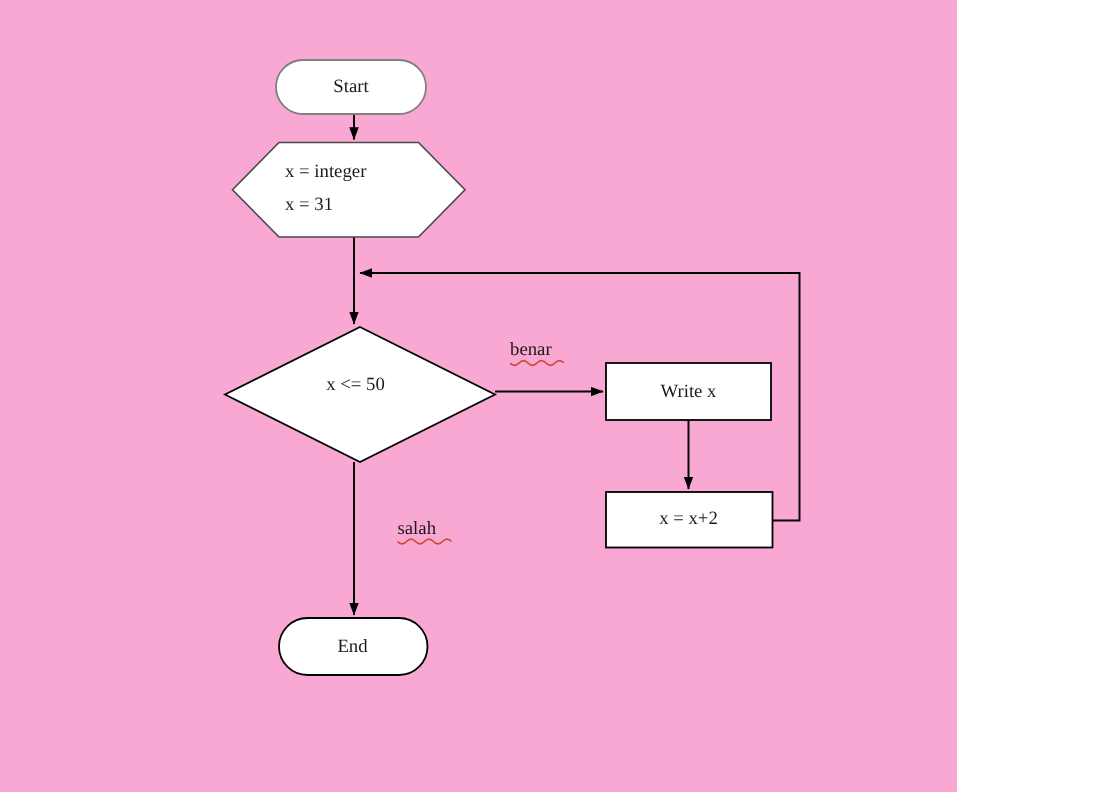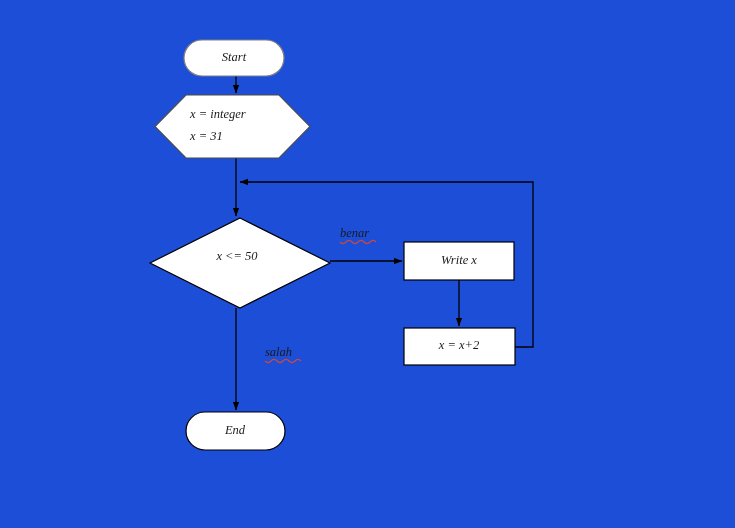--- a/index.html
+++ b/index.html
@@ -9,24 +9,23 @@
     background: #ffffff;
   }
   body {
     width: 735px;
     height: 528px;
     font-family: "Liberation Serif", serif;
     overflow: hidden;
   }
   #flowchart-canvas {
     position: relative;
-    width: 735px;
+    width: 638px;
     height: 528px;
-    background: #1d4ed8;
-    font-style: italic;
+    background: #f9a8d4;
   }
   svg.diagram {
     display: block;
     width: 735px;
     height: 528px;
   }
   .shape-stroke-gray {
     stroke: #808080;
     stroke-width: 1.2;
     fill: #ffffff;

